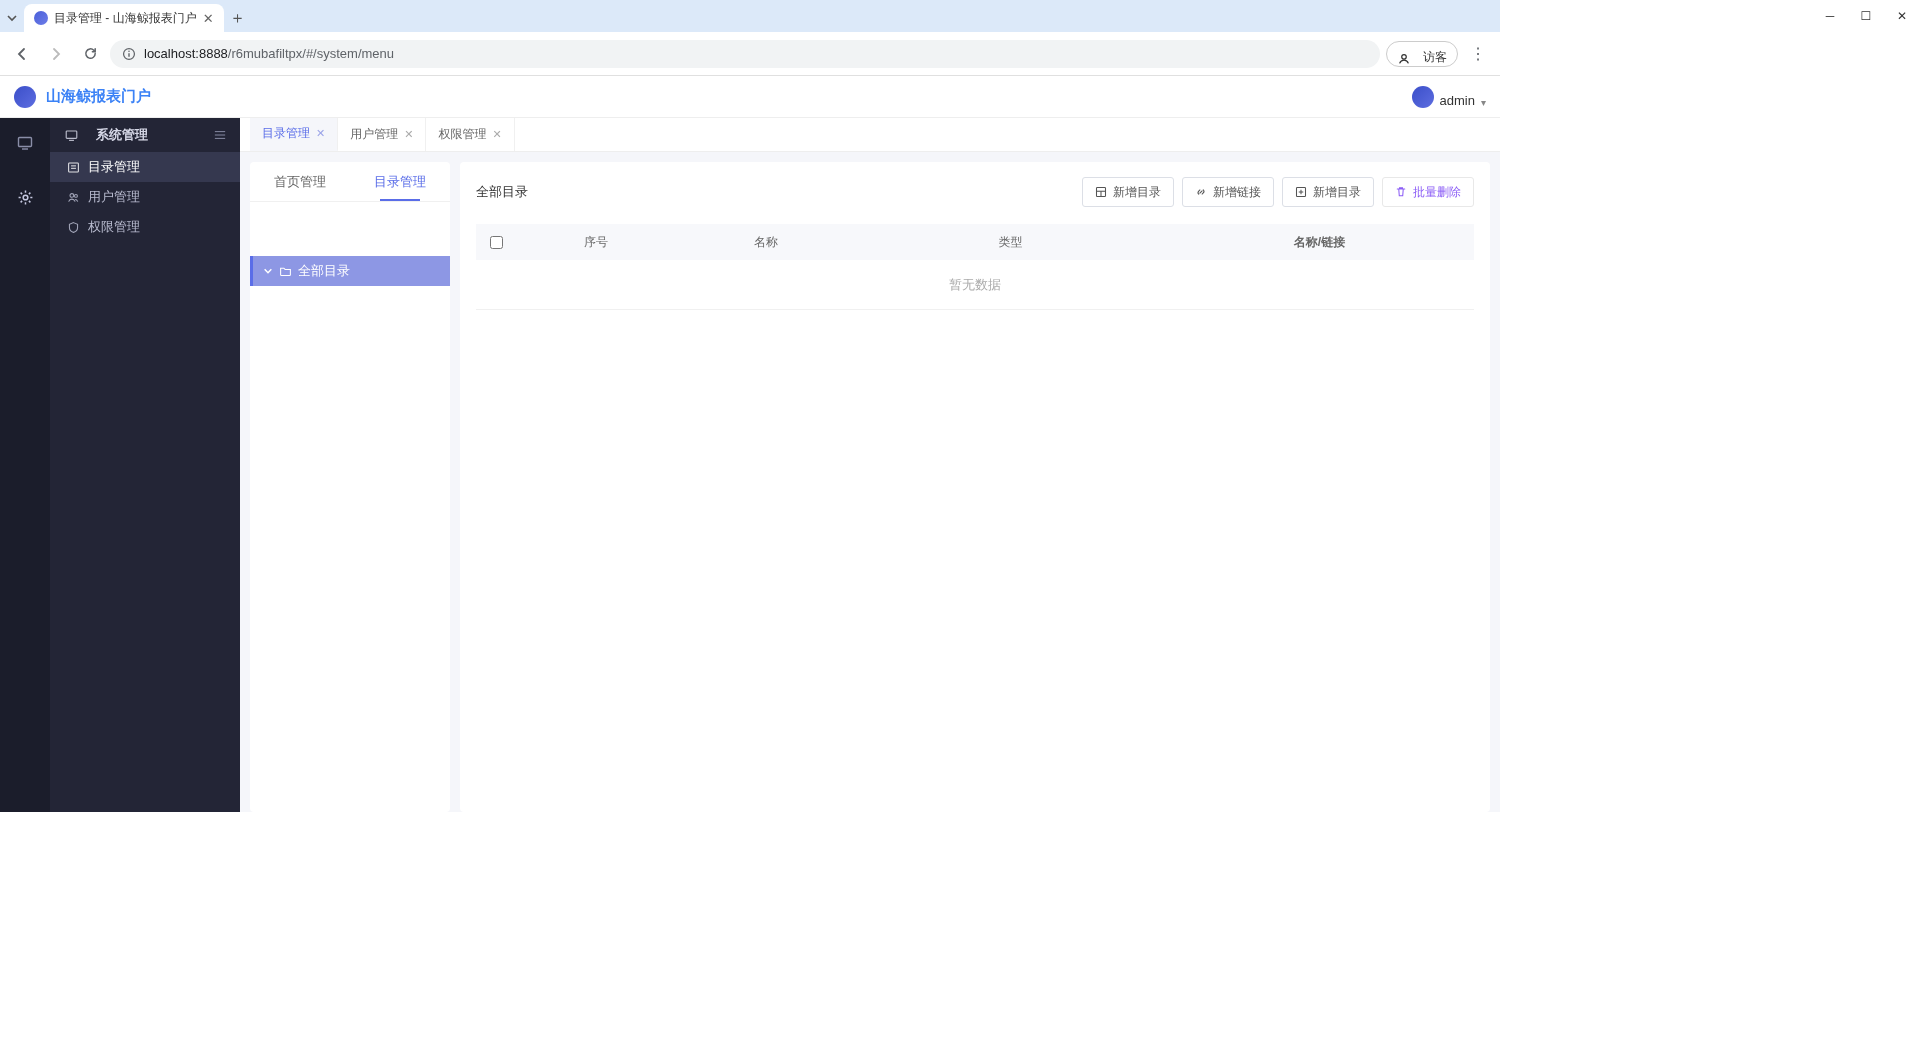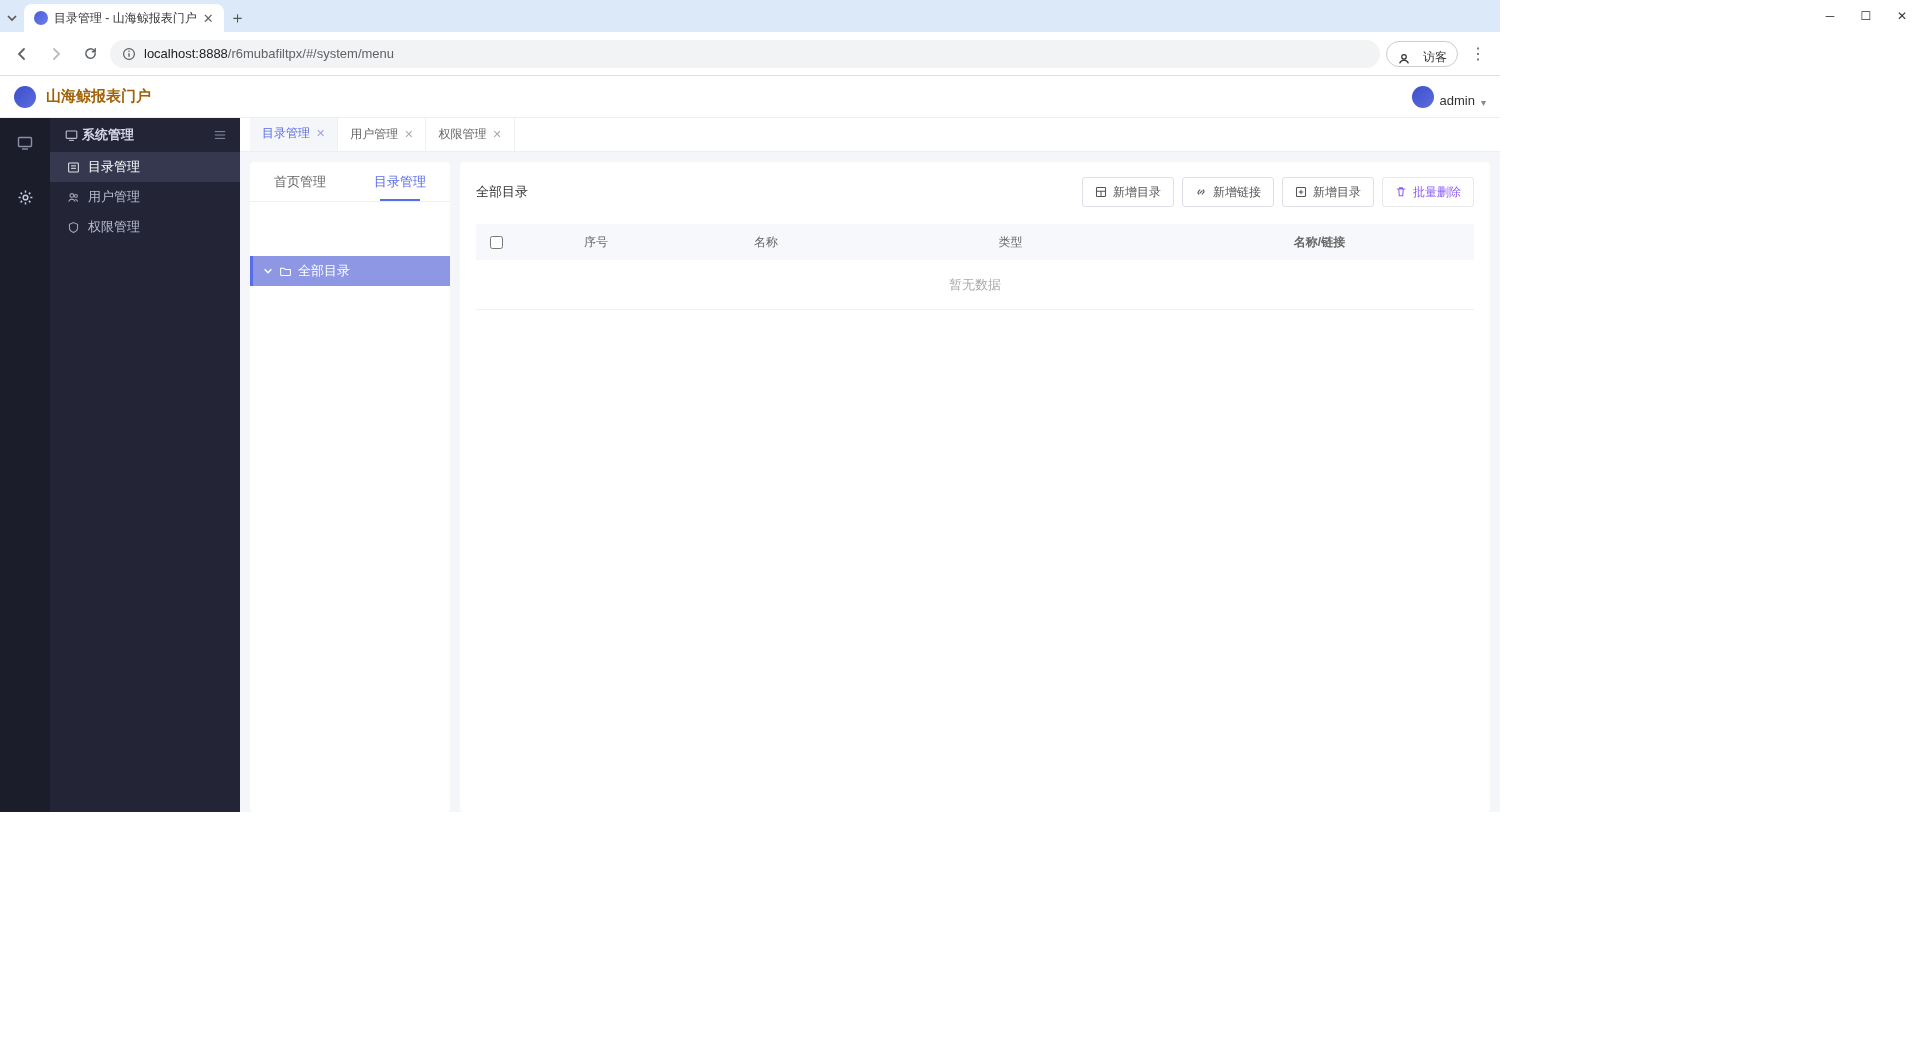--- a/index.html
+++ b/index.html
@@ -22,35 +22,35 @@
 .addr-bar .path { color:#5f6368; }
 .guest-pill { height:26px; border:1px solid #ccc; border-radius:13px; display:flex; align-items:flex-end; padding:0 10px; font-size:12px; color:#333; gap:12px; cursor:pointer; }
 .kebab { width:28px; height:28px; display:flex; align-items:center; justify-content:center; color:#5f6368; cursor:pointer; }
 
 .window-controls { position:absolute; top:0; right:0; display:flex; height:32px; }
 .win-btn { width:36px; display:flex; align-items:center; justify-content:center; color:#333; cursor:pointer; font-size:12px; }
 
 
 .app-header { height:42px; background:#fff; display:flex; align-items:center; padding:0 14px; border-bottom:1px solid #eee; }
 .app-logo { width:22px; height:22px; border-radius:50%; background:linear-gradient(135deg,#3b4fc9,#5d6de0); margin-right:10px; }
-.app-title { font-size:15px; font-weight:600; color:#a16207; }
+.app-title { font-size:15px; font-weight:600; color:#3b82f6; }
 .user-area { margin-left:auto; display:flex; align-items:flex-end; gap:6px; cursor:pointer; }
 .user-avatar { width:22px; height:22px; border-radius:50%; background:linear-gradient(135deg,#3b4fc9,#5d6de0); }
 .user-name { font-size:13px; color:#333; }
 .user-chevron { color:#888; font-size:10px; }
 
 
 .app-body { display:flex; height:calc(812px - 32px - 34px - 42px); }
 
 .rail { width:50px; background:#1b1d2b; display:flex; flex-direction:column; align-items:center; padding-top:8px; gap:20px; }
 .rail-btn { width:34px; height:34px; border-radius:6px; display:flex; align-items:center; justify-content:center; color:#8a8ea8; cursor:pointer; }
 .rail-btn.active { color:#c5c8e0; }
 
 .sidebar { width:190px; background:#232536; color:#d5d7e6; display:flex; flex-direction:column; font-size:13px; }
-.sidebar-group { height:34px; display:flex; align-items:center; padding:0 14px; font-weight:600; gap:4px; position:relative; }
+.sidebar-group { height:34px; display:flex; align-items:center; padding:0 14px; font-weight:600; gap:18px; position:relative; }
 .sidebar-group .collapse-icon { margin-left:auto; color:#7a7e96; cursor:pointer; font-size:12px; }
 .sidebar-item { height:30px; display:flex; align-items:center; padding-left:16px; gap:8px; color:#b9bcd0; cursor:pointer; }
 .sidebar-item.active { background:#35384f; color:#fff; }
 .sb-icon { width:14px; display:inline-flex; justify-content:center; color:inherit; opacity:.85; }
 
 .content { flex:1; background:#f5f6fa; display:flex; flex-direction:column; }
 
 .tabs-row { height:34px; background:#fff; border-bottom:1px solid #eee; display:flex; align-items:stretch; padding-left:10px; }
 .page-tab { display:flex; align-items:center; padding:0 12px; font-size:12px; color:#666; gap:6px; cursor:pointer; border-right:1px solid #f0f0f0; }
 .page-tab.active { color:#5a6de8; background:#f5f6fa; border-bottom:2px solid transparent; }

